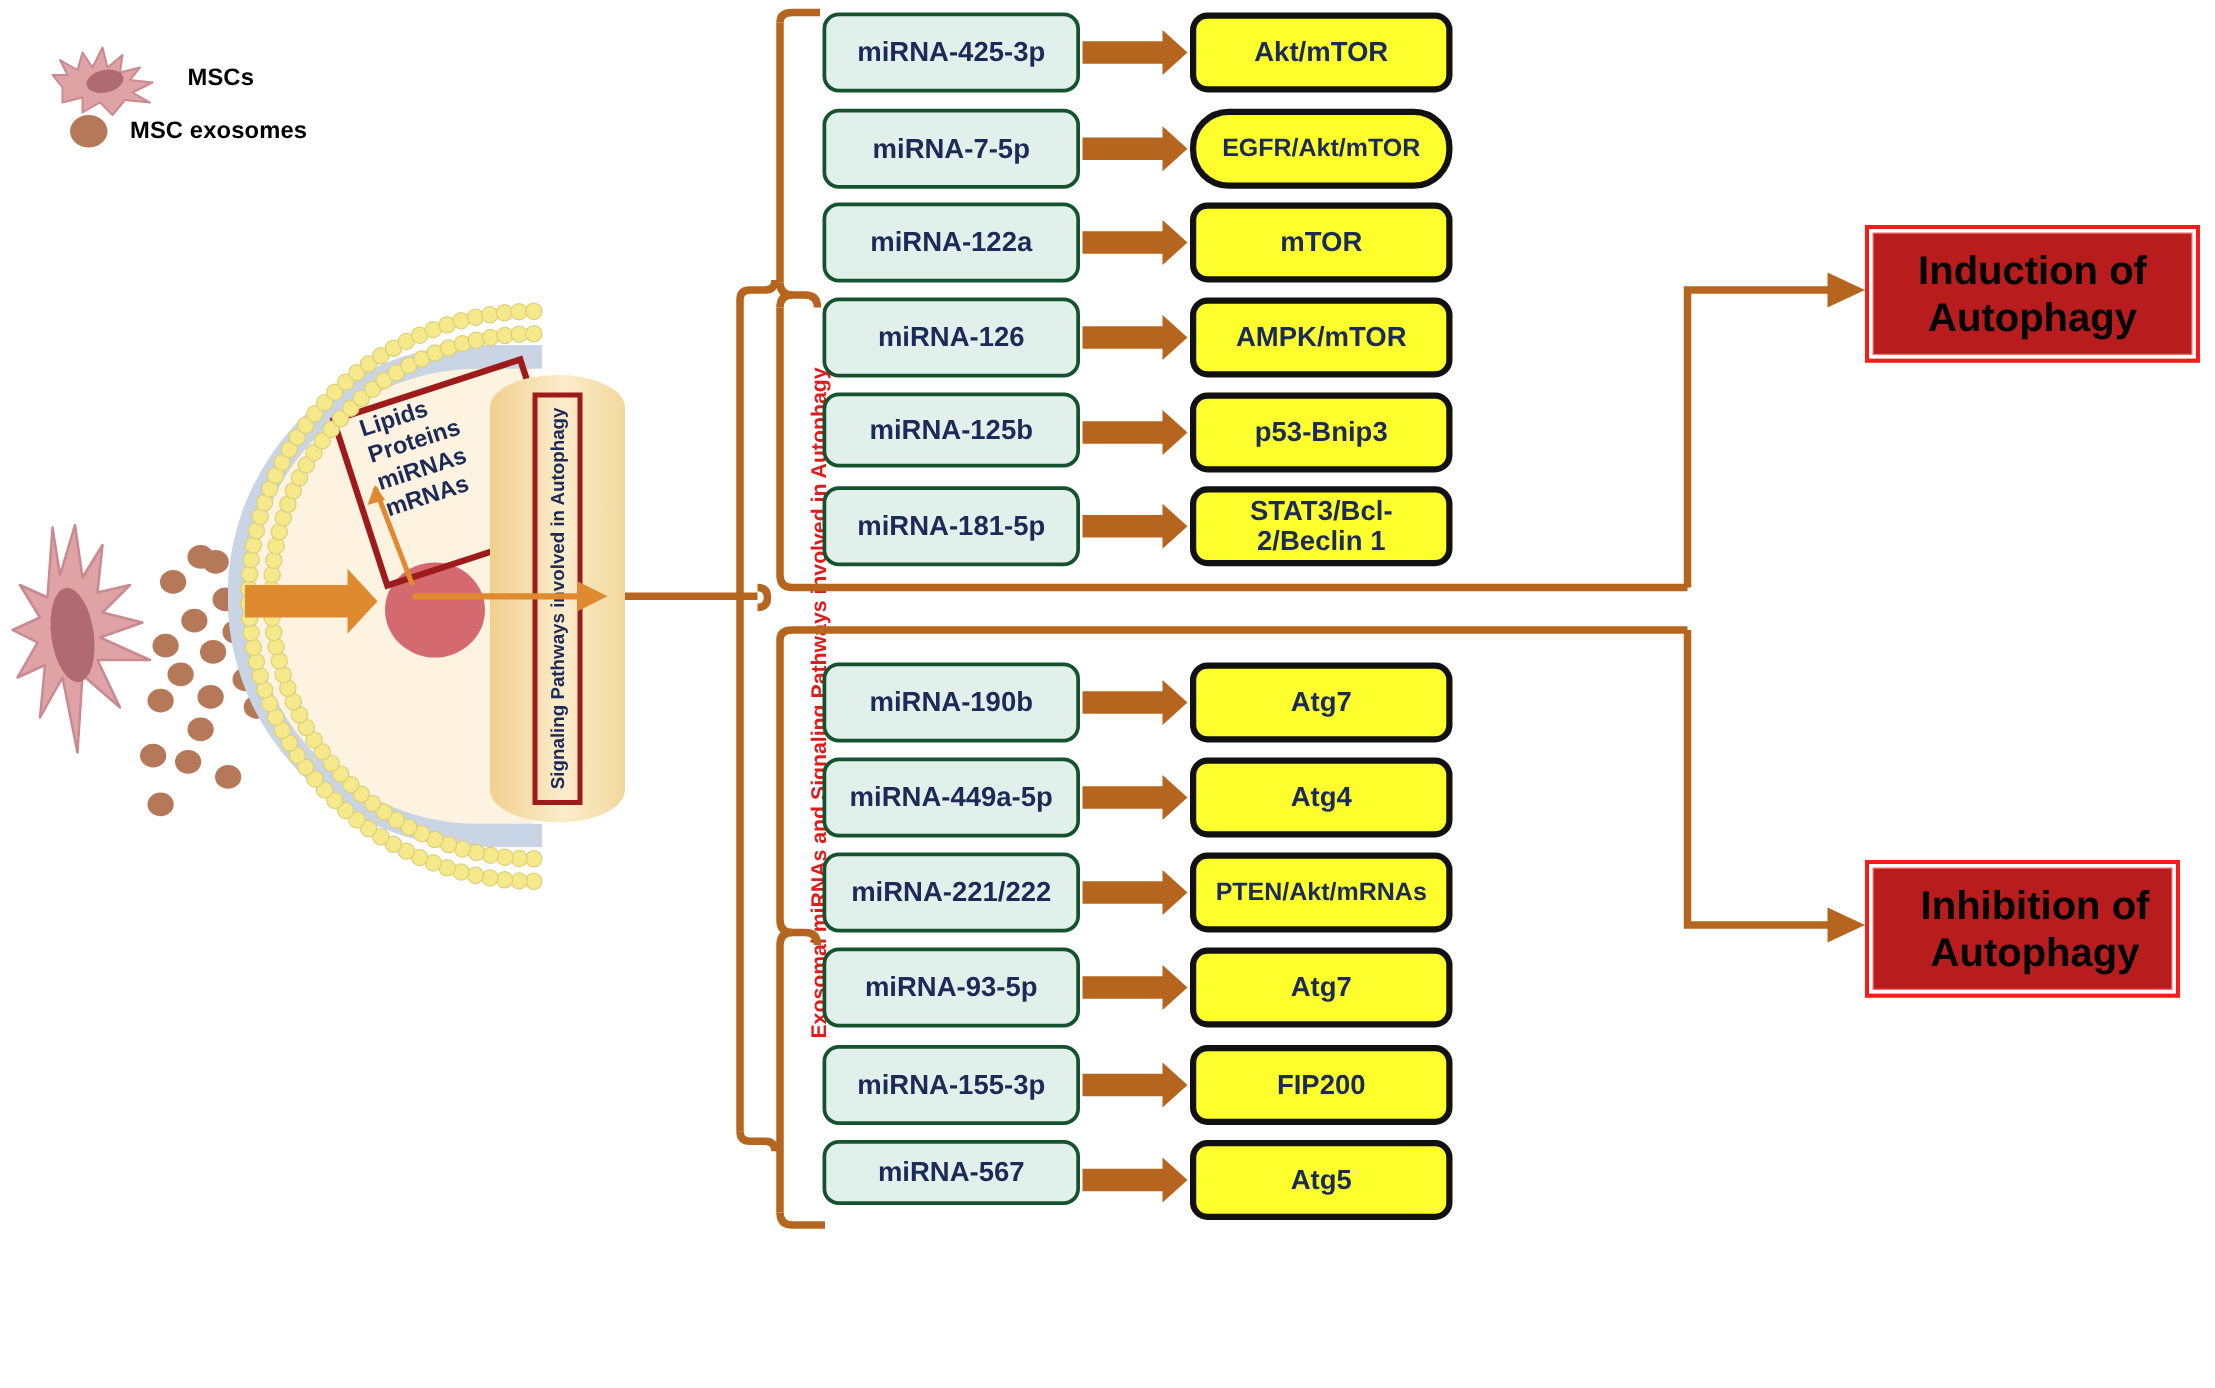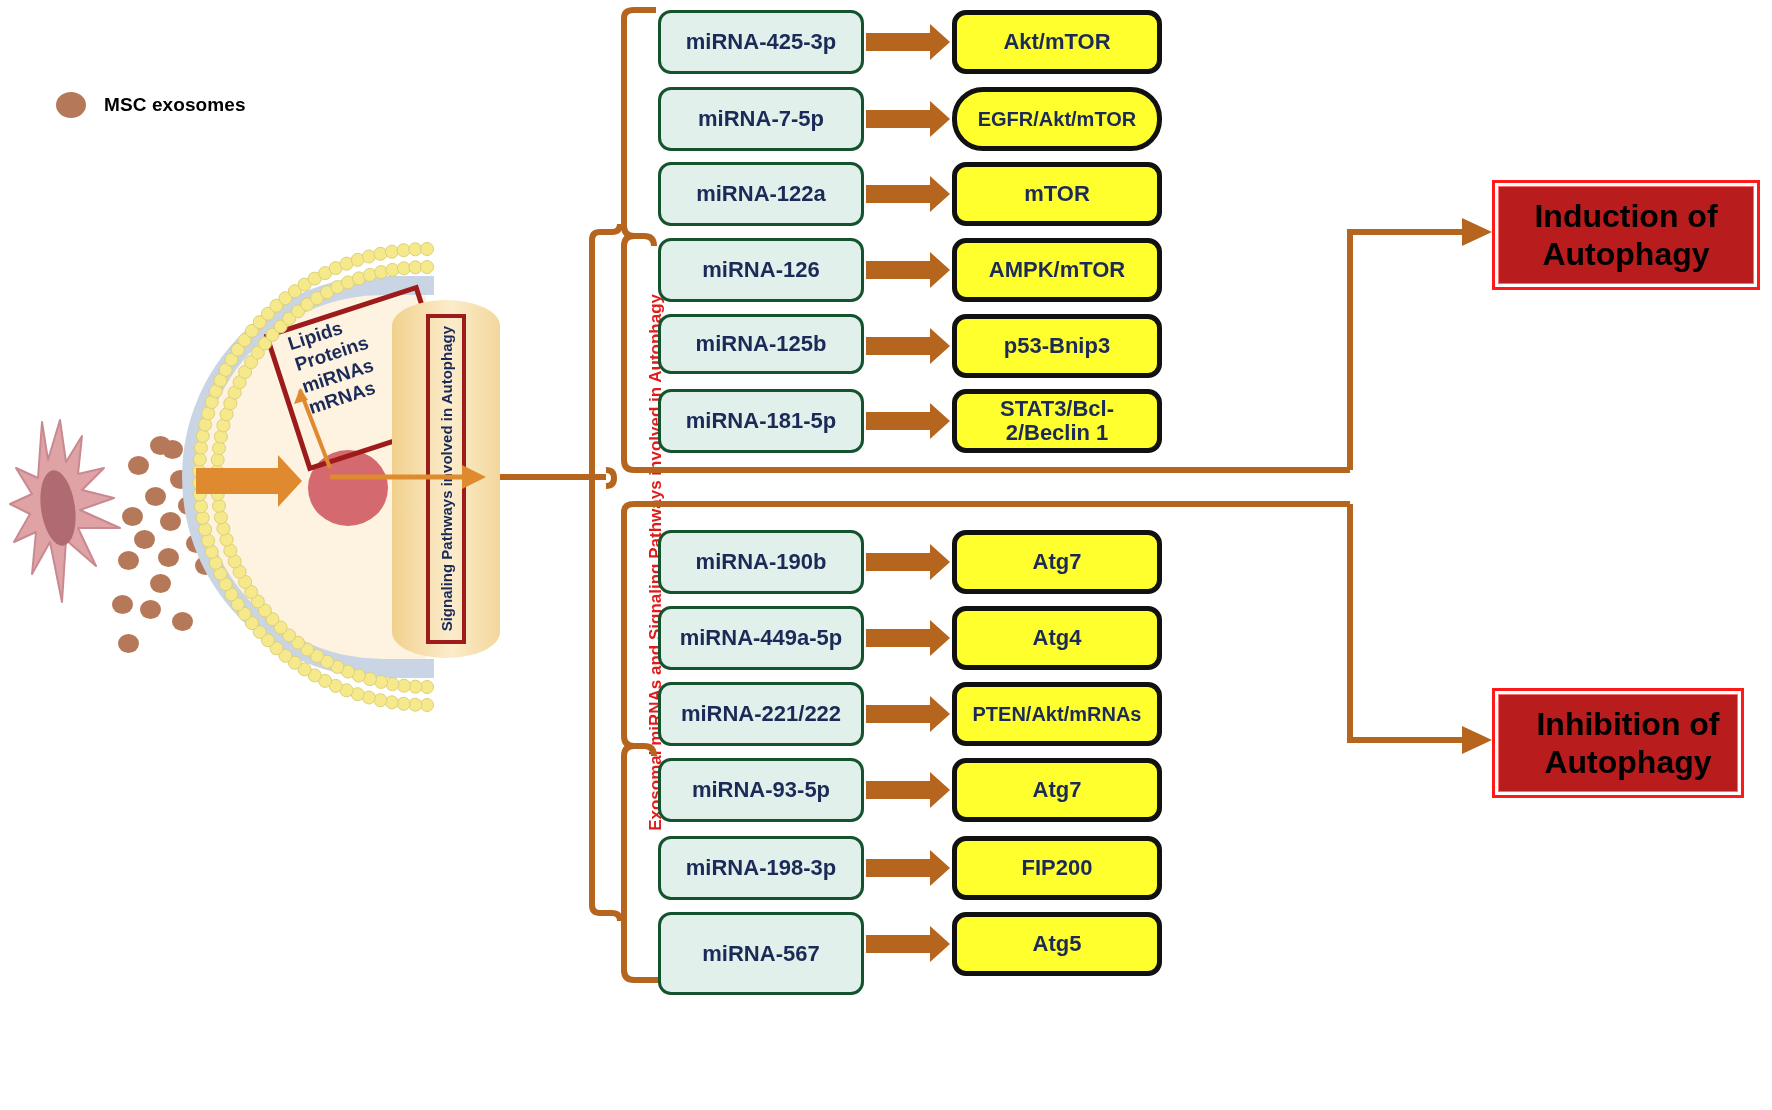--- a/index.html
+++ b/index.html
@@ -80,20 +80,29 @@
   .thinar{position:absolute;background:#e08a30;}
   .thinar::after{content:"";position:absolute;width:0;height:0;}
 
   svg.overlay{position:absolute;left:0;top:0;width:1772px;height:1110px;pointer-events:none;}
 </style>
 </head>
 <body>
 
 <div class="stage">
 
+  <div class="legend-item" style="left:40px;top:30px;">
+    <div class="msc-cell">
+      <svg width="92" height="66" viewBox="0 0 92 66">
+        <path d="M10 40 L2 30 L14 30 L8 18 L22 26 L26 12 L34 24 L42 8 L46 24 L58 14 L56 28 L72 24 L64 34 L82 36 L66 44 L80 52 L60 50 L50 62 L40 52 L26 60 L26 48 L10 52 Z" fill="#DFA3A6" stroke="#C88A90" stroke-width="1.6" stroke-linejoin="round"></path>
+        <ellipse cx="44" cy="35" rx="15" ry="9" fill="#B06A72" transform="rotate(-12 44 35)"></ellipse>
+      </svg>
+    </div>
+    <span class="legend-label">MSCs</span>
+  </div>
 
   <div class="legend-item" style="left:56px;top:92px;">
     <div class="exo-dot-legend"></div>
     <span class="legend-label">MSC exosomes</span>
   </div>
 
   <div class="msc-big">
     <svg width="118" height="190" viewBox="0 0 118 190">
       <path d="M34 6 L40 44 L52 4 L58 46 L74 20 L70 58 L96 52 L74 74 L106 82 L72 94 L112 112 L70 112 L88 150 L58 124 L54 186 L42 126 L24 158 L28 116 L6 126 L22 98 L2 88 L24 78 L8 52 L30 62 Z" fill="#DFA3A6" stroke="#C88A90" stroke-width="2" stroke-linejoin="round"></path>
       <ellipse cx="50" cy="92" rx="17" ry="38" fill="#B06A72" transform="rotate(-8 50 92)"></ellipse>
@@ -364,25 +373,25 @@
     <div class="tgt-box" style="left:952px;top:606px;width:210px;height:64px;">Atg4</div>
 
     <div class="mir-box" style="left:658px;top:682px;width:206px;height:64px;">miRNA-221/222</div>
     <div class="ar" style="left:866px;top:705px;width:66px;"></div>
     <div class="tgt-box" style="left:952px;top:682px;width:210px;height:64px;font-size:20px;">PTEN/Akt/mRNAs</div>
 
     <div class="mir-box" style="left:658px;top:758px;width:206px;height:64px;">miRNA-93-5p</div>
     <div class="ar" style="left:866px;top:781px;width:66px;"></div>
     <div class="tgt-box" style="left:952px;top:758px;width:210px;height:64px;">Atg7</div>
 
-    <div class="mir-box" style="left:658px;top:836px;width:206px;height:64px;">miRNA-198-3p</div>
+    <div class="mir-box" style="left:658px;top:836px;width:206px;height:64px;">miRNA-155-3p</div>
     <div class="ar" style="left:866px;top:859px;width:66px;"></div>
     <div class="tgt-box" style="left:952px;top:836px;width:210px;height:64px;">FIP200</div>
 
-    <div class="mir-box" style="left:658px;top:912px;width:206px;height:83px;">miRNA-567</div>
+    <div class="mir-box" style="left:658px;top:912px;width:206px;height:52px;">miRNA-567</div>
     <div class="ar" style="left:866px;top:935px;width:66px;"></div>
     <div class="tgt-box" style="left:952px;top:912px;width:210px;height:64px;">Atg5</div>
   </div>
 
   <div class="out-box" style="left:1492px;top:180px;width:268px;height:110px;">Induction of Autophagy</div>
   <div class="out-box" style="left:1492px;top:688px;width:252px;height:110px;padding-left:20px;">Inhibition of Autophagy</div>
 
 </div>
 
 </body></html>

